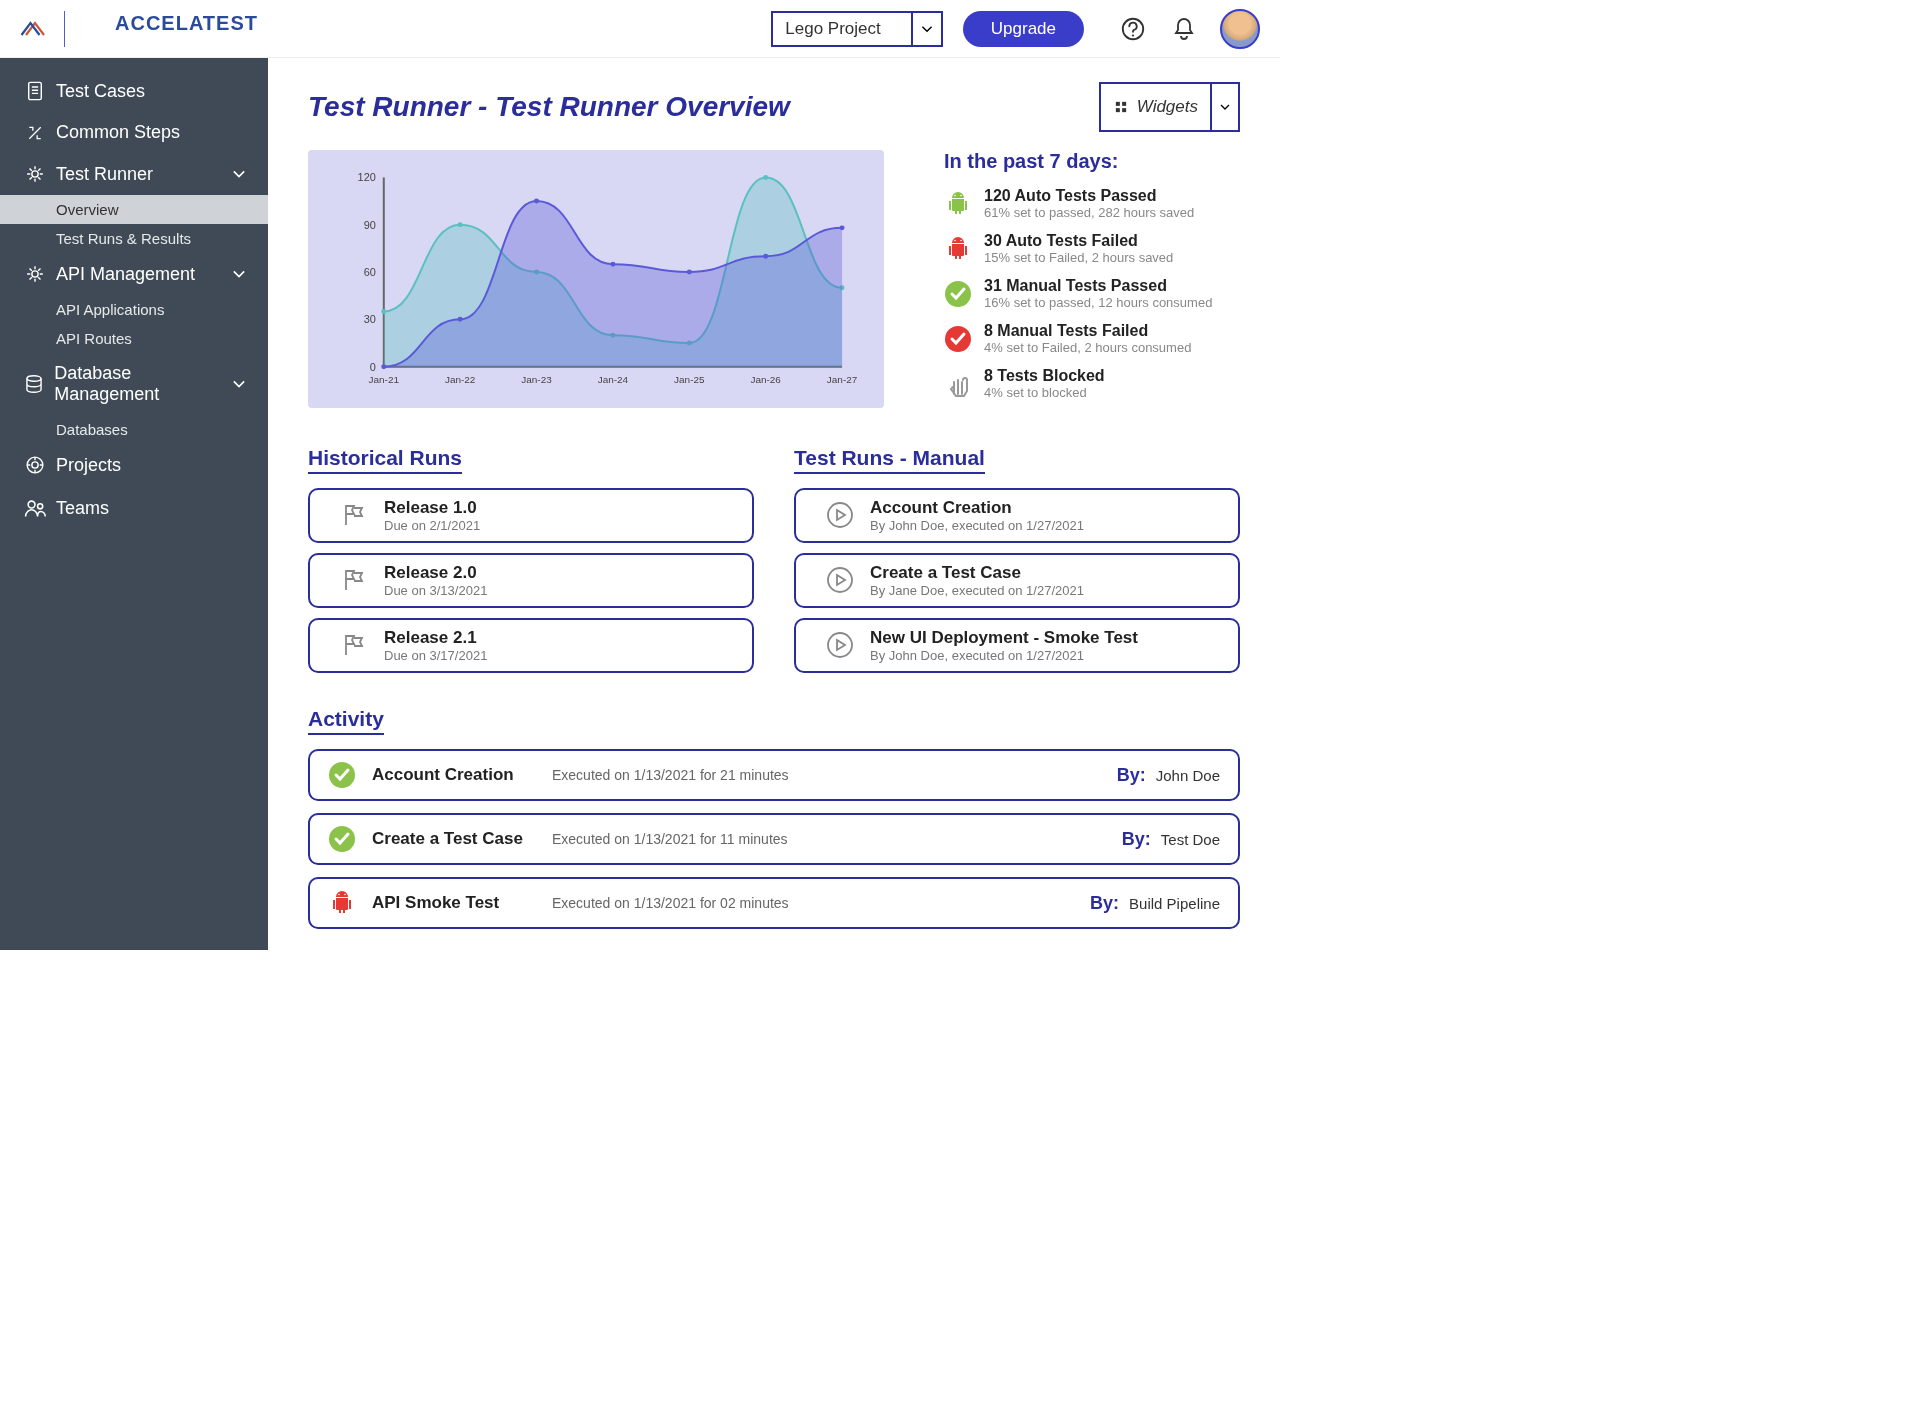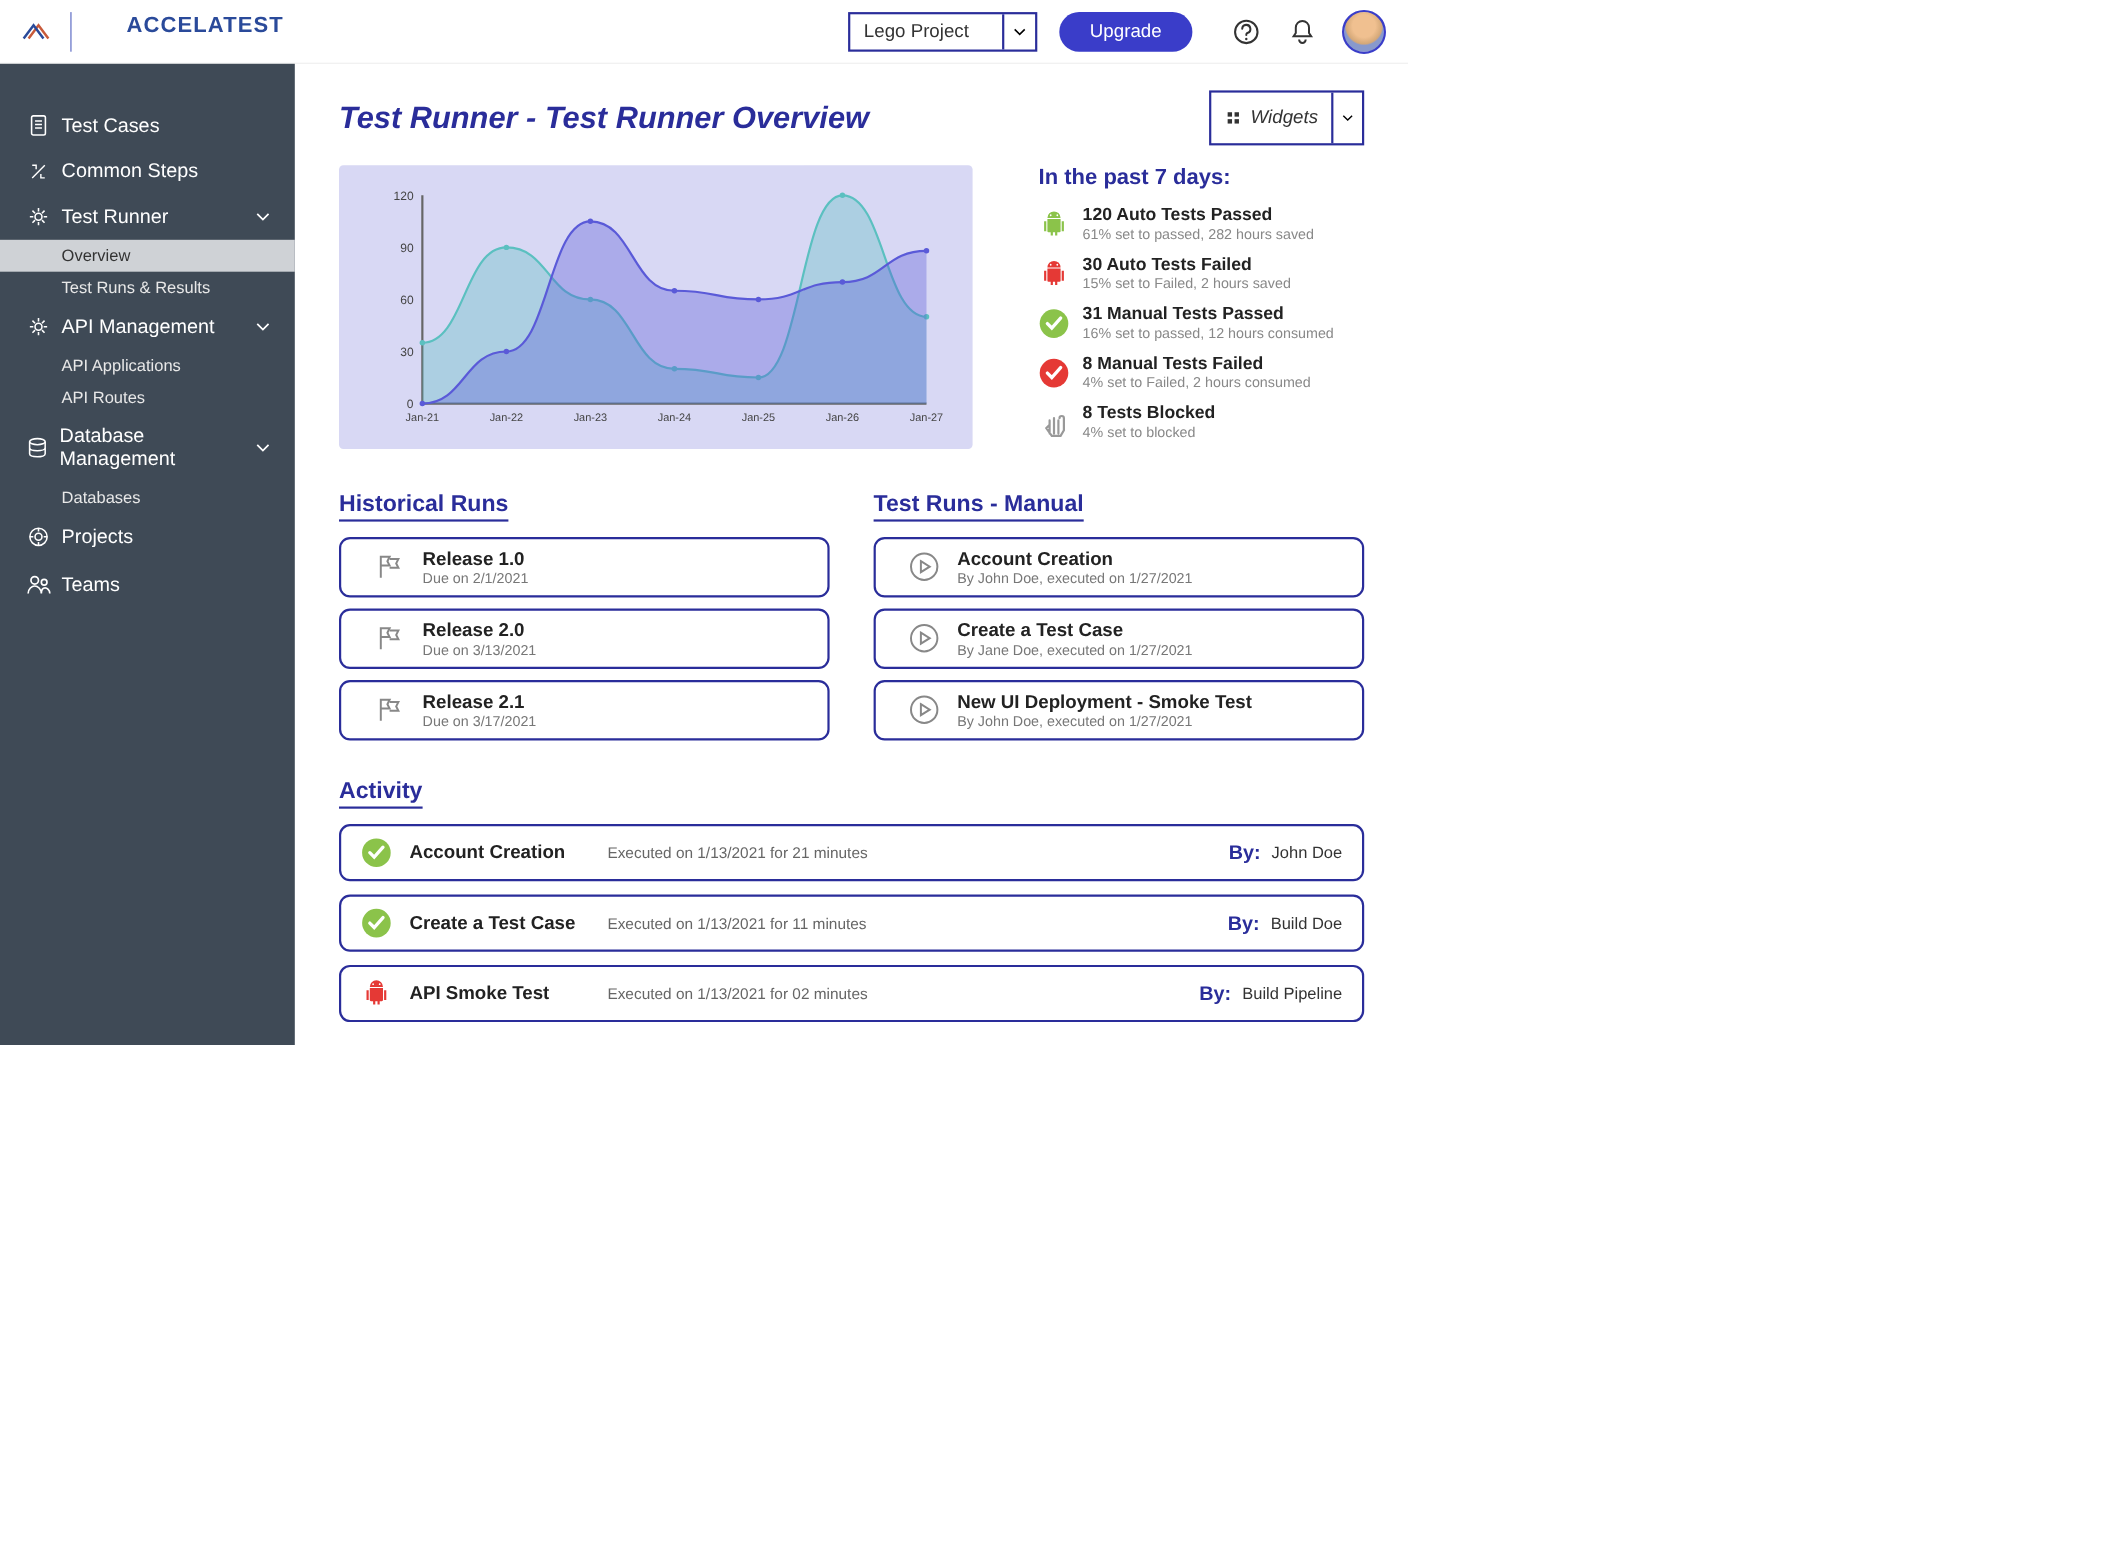--- a/index.html
+++ b/index.html
@@ -15,21 +15,21 @@
 .header-spacer { flex: 1; }
 .project-select { display: flex; align-items: center; border: 2px solid #2a2d9a; height: 36px; margin-right: 20px; }
 .project-select .label { padding: 0 30px 0 12px; font-size: 17px; color: #333; }
 .project-select .caret { width: 30px; height: 100%; border-left: 2px solid #2a2d9a; display: flex; align-items: center; justify-content: center; }
 .upgrade-btn { background: #3a3dc9; color: #fff; border: none; border-radius: 20px; padding: 8px 28px; font-size: 17px; cursor: pointer; margin-right: 24px; }
 .hdr-icon { margin: 0 12px; cursor: pointer; color: #333; }
 .avatar { width: 40px; height: 40px; border-radius: 50%; border: 2px solid #3a3dc9; background: radial-gradient(circle at 50% 35%, #f0c090 35%, #d4a878 55%, #8899cc 60%); margin-left: 10px; cursor: pointer; }
 
 
 .body { display: flex; height: calc(100% - 58px); }
-.sidebar { width: 268px; background: #3f4a56; color: #fff; padding-top: 35px; }
+.sidebar { width: 268px; background: #3f4a56; color: #fff; padding-top: 12px; }
 .nav-item { display: flex; align-items: center; padding: 10px 20px; font-size: 18px; cursor: pointer; }
 .nav-item .icon-slot { width: 30px; display: flex; justify-content: center; margin-right: 6px; }
 .nav-item .chev { margin-left: auto; }
 .nav-sub { padding: 6px 20px 6px 56px; font-size: 15px; color: #e8e8e8; cursor: pointer; }
 .nav-sub.active { background: #cfd2d6; color: #333; }
 
 .main { flex: 1; padding: 24px 40px; overflow-y: auto; }
 .titlebar { display: flex; align-items: center; margin-bottom: 18px; font-style: italic; }
 .page-title { color: #2a2d9a; font-size: 28px; font-weight: 700; }
 .widgets-btn { margin-left: auto; display: flex; align-items: center; border: 2px solid #2a2d9a; height: 50px; cursor: pointer; }
@@ -460,21 +460,21 @@
   </div>
   <div class="activity-card">
     <div class="aic">
               <svg width="28" height="28" viewBox="0 0 28 28" style="color:#8bc34a">
                 <use href="#i-check"></use>
               </svg>
             </div>
     <div class="atitle">Create a Test Case</div>
     <div class="ameta">Executed on 1/13/2021 for 11 minutes</div>
     <div class="aby">By:</div>
-    <div class="aperson">Build Doe</div>
+    <div class="aperson">Test Doe</div>
   </div>
   <div class="activity-card">
     <div class="aic">
               <svg width="28" height="28" viewBox="0 0 28 28" style="color:#e53935">
                 <use href="#i-android"></use>
               </svg>
             </div>
     <div class="atitle">API Smoke Test</div>
     <div class="ameta">Executed on 1/13/2021 for 02 minutes</div>
     <div class="aby">By:</div>

